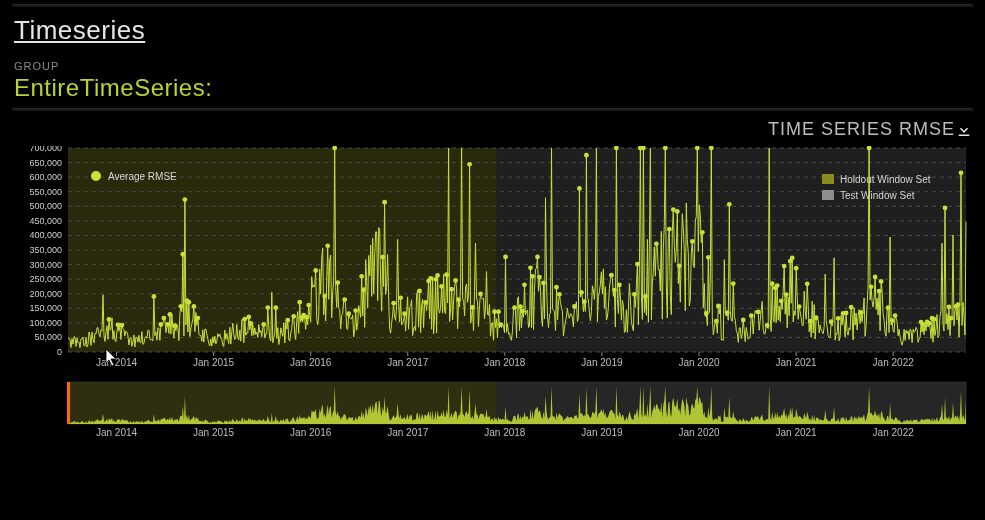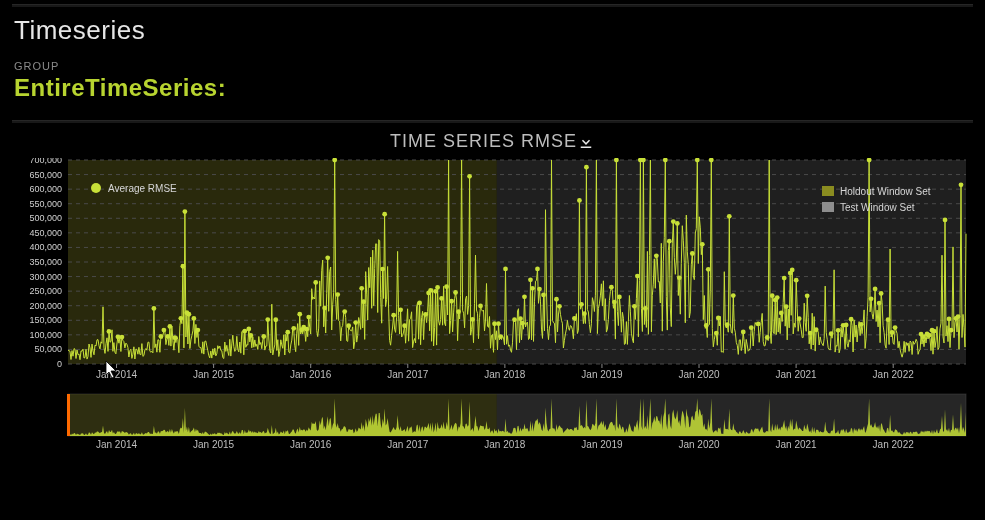--- a/index.html
+++ b/index.html
@@ -17,37 +17,38 @@
     background: #181818;
     margin: 4px 0 8px 0;
     border-top: 1px solid #262626;
   }
   .page-title {
     font-size: 26px;
     color: #e6e6e6;
     font-weight: 300;
     letter-spacing: 0.5px;
     margin: 6px 0 14px 2px;
-  }
-  .info-row { display: flex; gap: 92px; margin-left: 2px; margin-bottom: 18px; }
+    text-decoration: underline;
+  }
+  .info-row { display: flex; gap: 92px; margin-left: 2px; margin-bottom: 6px; }
   .info-block .label {
     font-size: 11px;
     letter-spacing: 1px;
     color: #8a8a8a;
   }
   .info-block .value {
     font-size: 24px;
     color: #b8d430;
-    font-weight: 700;
+    font-weight: 400;
     letter-spacing: 0.5px;
     margin-top: 2px;
   }
   .section-header {
     display: flex;
-    justify-content: center;
+    justify-content: flex-end;
     align-items: center;
     margin: 6px 0 4px 0;
   }
   .section-title {
     font-size: 18px;
     color: #bdbdbd;
     letter-spacing: 1px;
     font-weight: 300;
   }
   .download-icon {

